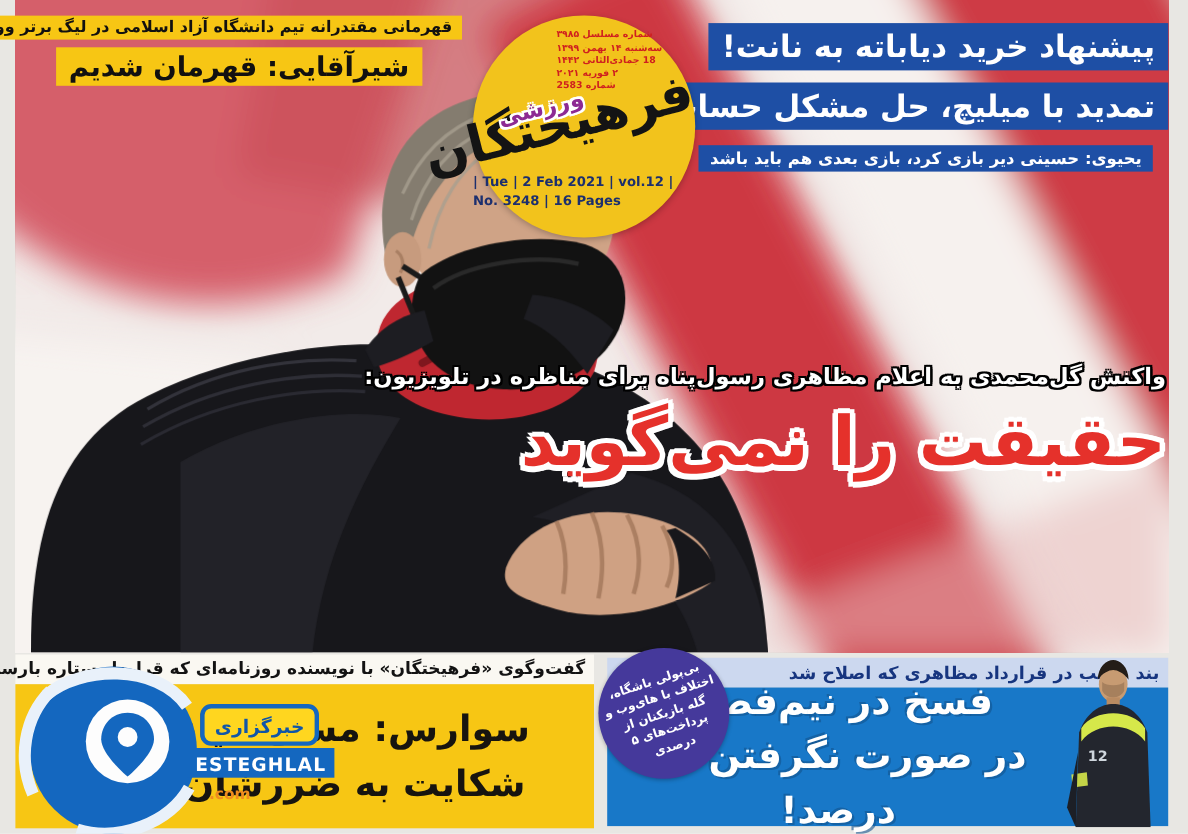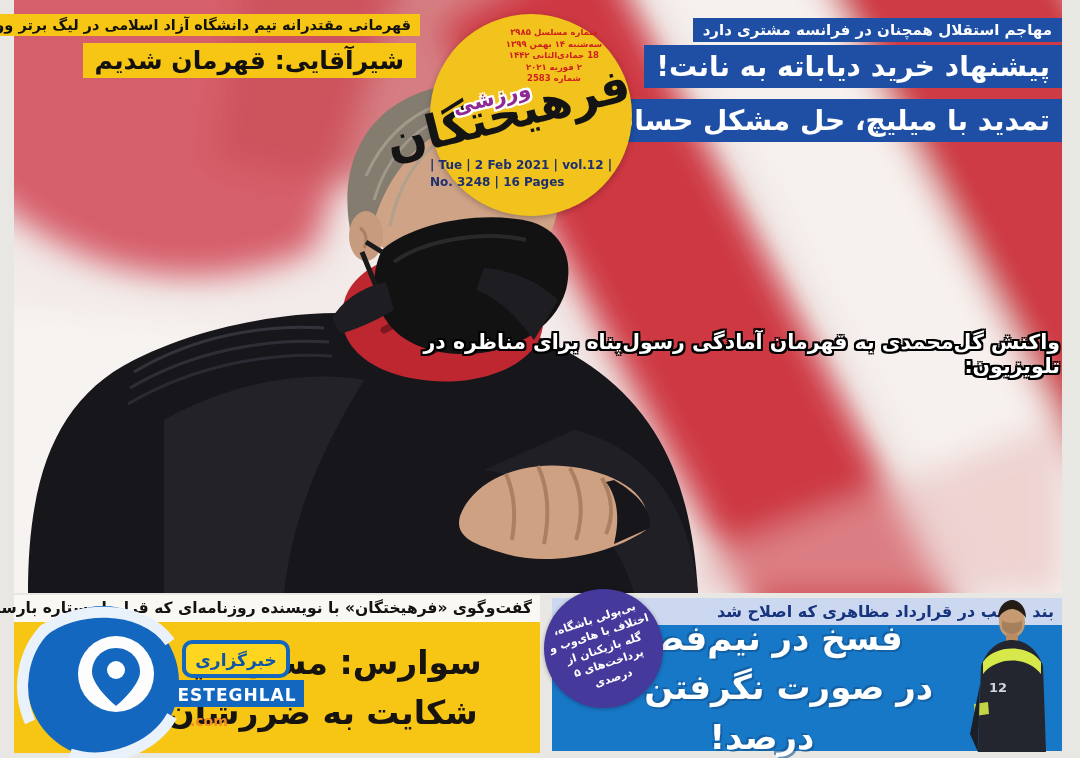--- a/index.html
+++ b/index.html
@@ -7,30 +7,30 @@
     --navy:#17357f; --yellow:#f7c614; --masthead-yellow:#f2c31c; --red:#e5312b;
     --purple-badge:#45399b; --purple-sport:#8d2a93; --white-kicker:#faf8f2;
   }
   *{margin:0;padding:0;box-sizing:border-box;}
   body{font-family:"DejaVu Sans",sans-serif;}
   .page{position:relative;width:1080px;height:758px;background:var(--page-bg);overflow:hidden;}
   .photo-area{position:absolute;left:14px;top:0;width:1048px;height:593px;overflow:hidden;}
   
   .tl{position:absolute;left:14px;top:14px;width:406px;display:flex;flex-direction:column;align-items:flex-end;z-index:6;}
   .tl .kick{background:var(--yellow);color:#121110;font-size:14.5px;font-weight:bold;padding:3px 9px;direction:rtl;white-space:nowrap;}
-  .tl .big{background:var(--yellow);color:#121110;font-size:25px;font-weight:900;padding:3px 12px;margin-top:7px;margin-right:4px;direction:rtl;white-space:nowrap;}
+  .tl .big{background:var(--yellow);color:#121110;font-size:25px;font-weight:900;padding:3px 12px;margin-top:7px;margin-right:36px;direction:rtl;white-space:nowrap;}
   
   .tr{position:absolute;right:18px;top:18px;display:flex;flex-direction:column;align-items:flex-end;z-index:6;}
   .tr .kick{background:var(--blue);color:#fff;font-size:15px;font-weight:bold;padding:3px 10px;direction:rtl;white-space:nowrap;}
   .tr .big{background:var(--blue);color:#fff;font-size:28px;font-weight:900;padding:5px 12px;margin-top:3px;direction:rtl;white-space:nowrap;}
   .gap8{height:8px;} .gap14{height:14px;}
   .shift{margin-right:14px;}
   
   .masthead{position:absolute;left:430px;top:14px;width:202px;height:202px;border-radius:50%;background:var(--masthead-yellow);z-index:7;box-shadow:0 2px 6px rgba(0,0,0,.25);}
-  .mh-info{position:absolute;top:13px;right:30px;text-align:center;direction:rtl;}
+  .mh-info{position:absolute;top:13px;right:30px;text-align:left;direction:rtl;}
   .mh-info div{font-size:8.5px;font-weight:bold;color:#cf1f1f;line-height:11.5px;white-space:nowrap;}
   .mh-title{position:absolute;top:66px;left:0;width:100%;text-align:center;font-size:47px;font-weight:900;color:#141414;transform:rotate(-14deg);letter-spacing:-2px;direction:rtl;}
   .mh-sub{position:absolute;top:72px;left:22px;font-size:21px;font-weight:900;color:var(--purple-sport);transform:rotate(-14deg);direction:rtl;
     text-shadow:-2px -2px 0 #fff,2px -2px 0 #fff,-2px 2px 0 #fff,2px 2px 0 #fff,0 2px 0 #fff,0 -2px 0 #fff,2px 0 0 #fff,-2px 0 0 #fff;}
   .mh-en{position:absolute;left:0;width:100%;text-align:left;font-size:12px;font-weight:bold;color:#1c2f6e;}
   .mh-en.l1{bottom:44px;} .mh-en.l2{bottom:27px;}
   
   .center-head{position:absolute;right:20px;top:330px;width:740px;text-align:right;direction:rtl;z-index:6;}
   .center-head .kick{font-size:20.5px;font-weight:900;color:#fff;margin-bottom:16px;margin-left:2px;
     text-shadow:-2px -2px 0 #000,2px -2px 0 #000,-2px 2px 0 #000,2px 2px 0 #000,0 2px 0 #000,0 -2px 0 #000,2px 0 0 #000,-2px 0 0 #000;}
@@ -110,43 +110,44 @@
       </g>
     </svg>
   </div>
 
   <div class="tl">
     <div class="kick">قهرمانی مقتدرانه تیم دانشگاه آزاد اسلامی در لیگ برتر ووشوی آقایان</div>
     <div class="big">شیرآقایی: قهرمان شدیم</div>
   </div>
 
   <div class="tr">
-    <div class="kick">مهاجم استقلال همچنان در فرانسه مشتری دارد</div>
     <div class="big">پیشنهاد خرید دیاباته به نانت!</div>
     <div class="gap8"></div>
     <div class="big">تمدید با میلیچ، حل مشکل حساب شیخ</div>
     <div class="gap14"></div>
+    <div class="kick shift">یحیوی: حسینی دیر بازی کرد، بازی بعدی هم باید باشد</div>
   </div>
 
   <div class="masthead">
     <div class="mh-info">
       <div>شماره مسلسل ۳۹۸۵</div>
       <div>سه‌شنبه ۱۴ بهمن ۱۳۹۹</div>
       <div>18 جمادی‌الثانی ۱۴۴۲</div>
       <div>۲ فوریه ۲۰۲۱</div>
       <div>شماره 2583</div>
     </div>
     <div class="mh-title">فرهیختگان</div>
     <div class="mh-sub">ورزشی</div>
     <div class="mh-en l1">| Tue | 2 Feb 2021 | vol.12 |</div>
     <div class="mh-en l2">No. 3248 | 16 Pages</div>
   </div>
 
   <div class="center-head">
-    <div class="kick">واکنش گل‌محمدی به قهرمان آمادگی رسول‌پناه برای مناظره در تلویزیون:</div>
+    <div class="kick">واکنش گل‌محمدی به اعلام مظاهری رسول‌پناه برای مناظره در تلویزیون:</div>
+    <div class="red-line l1">حقیقت را نمی‌گوید</div>
   </div>
 
   <div class="bl-col">
     <div class="kick">گفت‌وگوی «فرهیختگان» با نویسنده روزنامه‌ای که قرارداد ستاره بارسا را افشا کرد</div>
     <div class="box">
       <div>سوارس: مسی خیانت دید</div>
       <div>شکایت به ضررشان است</div>
     </div>
   </div>
 

